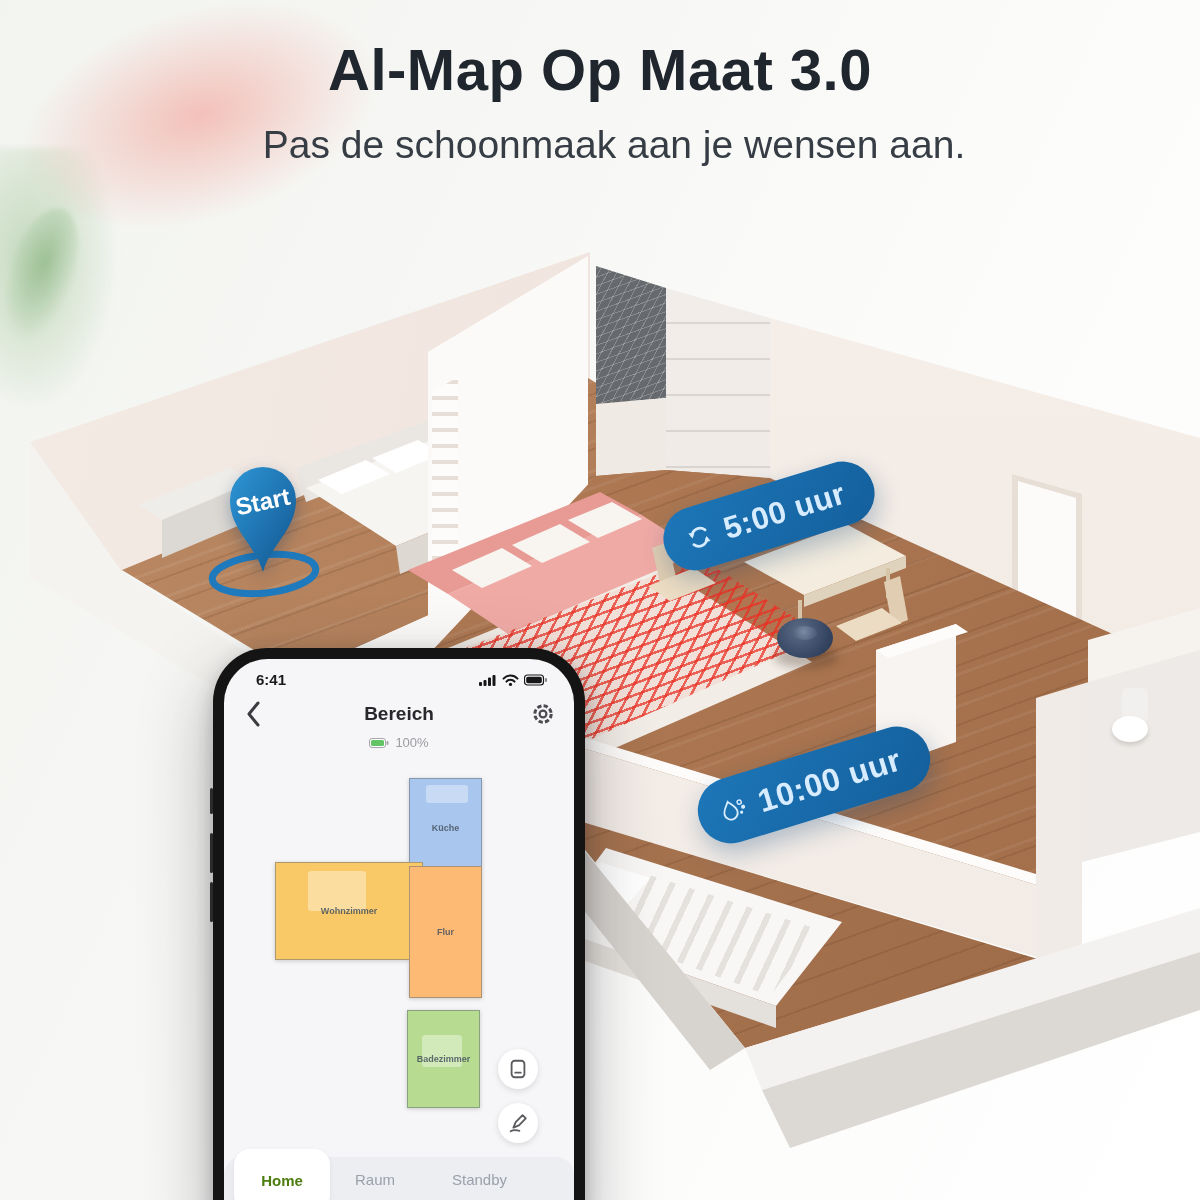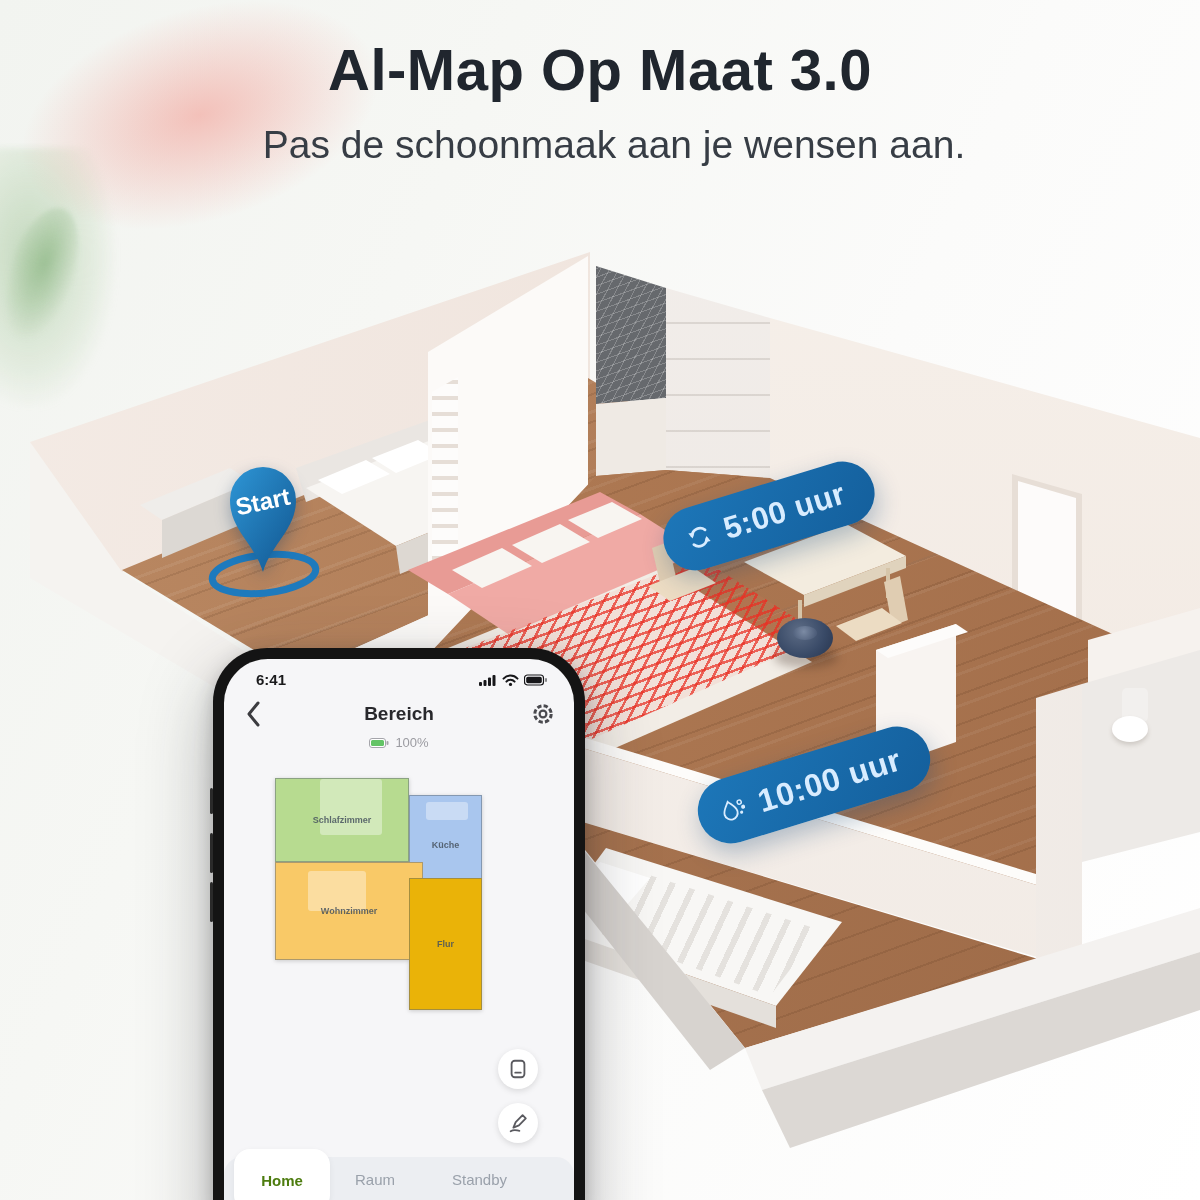--- a/index.html
+++ b/index.html
@@ -130,25 +130,25 @@
   .batt-row{position:absolute;left:0;top:76px;width:100%;display:flex;justify-content:center;align-items:center;gap:6px;}
   .batt-row span{font-size:13px;color:#9b9ba1;}
   
   .map{position:absolute;left:51px;top:119px;width:207px;height:330px;filter:drop-shadow(0 1px 2px rgba(0,0,0,.18));}
   .room{position:absolute;display:flex;align-items:center;justify-content:center;box-sizing:border-box;
         border:1px solid rgba(96,106,116,.5);cursor:pointer;}
   .room span{font-size:9px;font-weight:700;color:rgba(70,82,94,.85);position:relative;z-index:2;}
   .room i{position:absolute;background:rgba(255,255,255,.38);border-radius:3px;z-index:1;}
   .room-1{left:0;top:0;width:134px;height:84px;background:#b7db90;}
   .room-1 i{left:44px;top:0;width:62px;height:56px;}
-  .room-2{left:134px;top:17px;width:73px;height:100px;background:#a9c6ee;}
+  .room-2{left:134px;top:0;width:73px;height:100px;background:#a9c6ee;}
   .room-2 i{left:16px;top:6px;width:42px;height:18px;}
   .room-3{left:0;top:84px;width:148px;height:98px;background:#f9c967;}
   .room-3 i{left:32px;top:8px;width:58px;height:40px;}
-  .room-4{left:134px;top:100px;width:73px;height:132px;background:#eab308;}
+  .room-4{left:134px;top:88px;width:73px;height:132px;background:#fdba74;}
   .room-5{left:0;top:182px;width:134px;height:90px;background:#b9d3f4;}
   .room-5 i{left:18px;top:18px;width:56px;height:62px;}
   .room-6{left:132px;top:232px;width:73px;height:98px;background:#b7db90;}
   .room-6 i{left:14px;top:24px;width:40px;height:32px;}
   
   .circle-btn{position:absolute;width:40px;height:40px;border-radius:50%;background:#ffffff;
       box-shadow:0 2px 6px rgba(0,0,0,.12);display:flex;align-items:center;justify-content:center;cursor:pointer;}
   .circle-btn-1{left:274px;top:390px;}
   .circle-btn-2{left:274px;top:444px;}
   
@@ -306,35 +306,35 @@
       <div class="batt-row" data-name="robot-battery-row">
         <svg data-name="battery-level-icon" width="20" height="10">
           <rect x="0.5" y="0.5" width="16" height="9" rx="2.5" fill="#ffffff" stroke="#a5a5ab" stroke-width="1"></rect>
           <rect x="2" y="2" width="13" height="6" rx="1.5" fill="#63c466"></rect>
           <rect x="17.5" y="3" width="2" height="4" rx="1" fill="#a5a5ab"></rect>
         </svg>
         <span data-name="robot-battery-percent">100%</span>
       </div>
 
       <div class="map" data-name="floor-plan-map">
-        <div class="room room-1" data-name="map-room-schlafzimmer">
-            <i></i>
-          <span data-name="room-label">Schlafzimmer</span>
-          </div>
         <div class="room room-2" data-name="map-room-kueche">
             <i></i>
           <span data-name="room-label">Küche</span>
           </div>
         <div class="room room-3" data-name="map-room-wohnzimmer">
             <i></i>
           <span data-name="room-label">Wohnzimmer</span>
           </div>
         <div class="room room-4" data-name="map-room-flur">
           <span data-name="room-label">Flur</span>
           </div>
+        <div class="room room-6" data-name="map-room-badezimmer">
+            <i></i>
+          <span data-name="room-label">Badezimmer</span>
+          </div>
       </div>
 
       <div class="circle-btn circle-btn-1" data-name="map-list-button">
         <svg data-name="map-list-icon" width="22" height="22" viewBox="0 0 24 24">
           <rect x="5" y="3" width="14" height="18" rx="3.5" fill="none" stroke="#5a5a5f" stroke-width="2"></rect>
           <line x1="9" y1="16" x2="15" y2="16" stroke="#5a5a5f" stroke-width="2" stroke-linecap="round"></line>
         </svg>
       </div>
       <div class="circle-btn circle-btn-2" data-name="map-edit-button">
         <svg data-name="map-edit-icon" width="22" height="22" viewBox="0 0 24 24">

